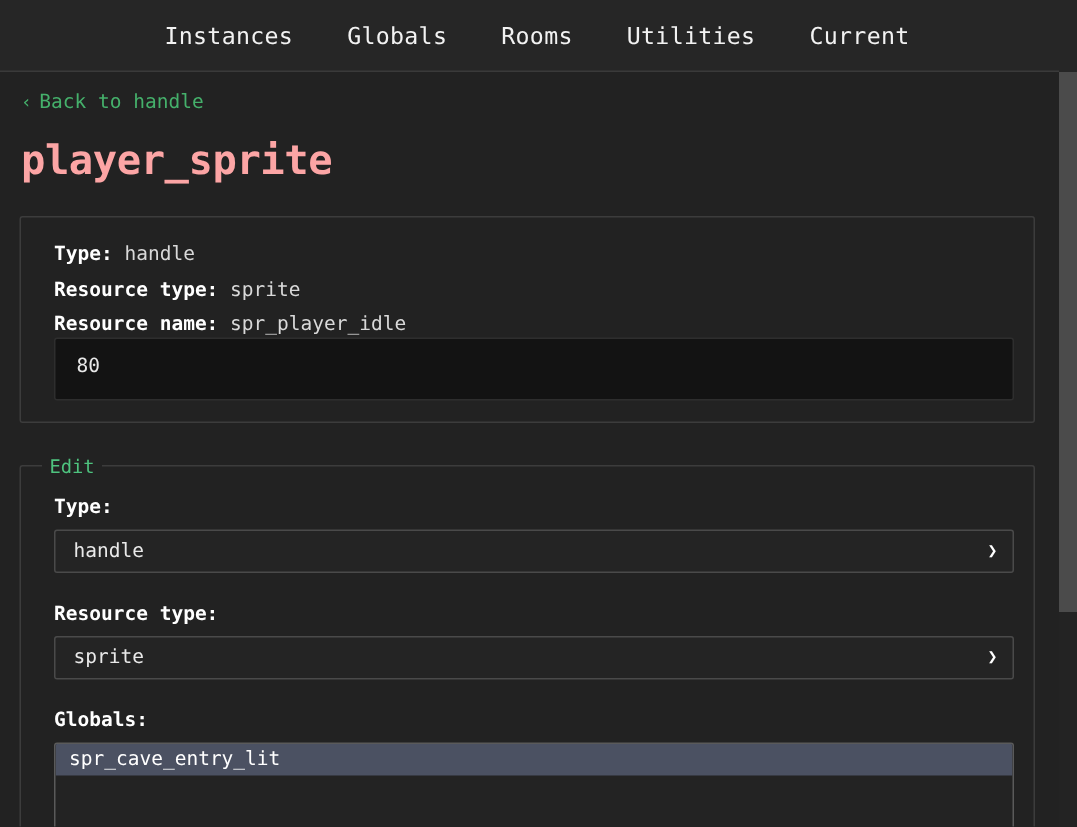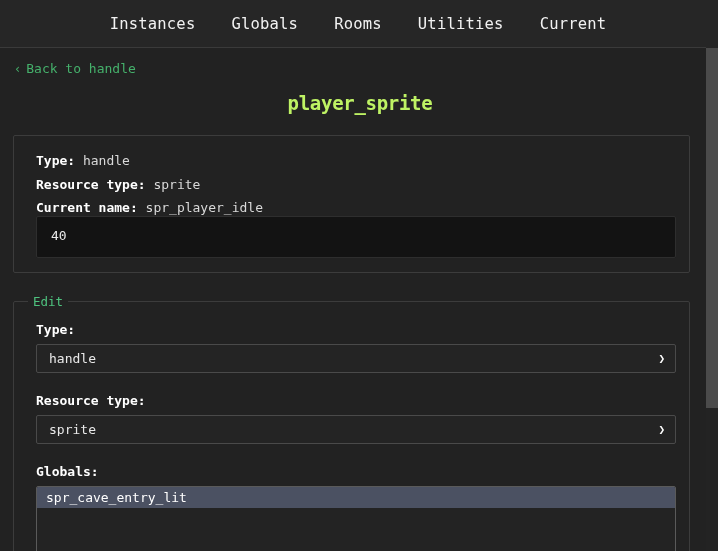--- a/index.html
+++ b/index.html
@@ -56,25 +56,24 @@
     cursor: pointer;
     display: inline-flex;
     align-items: baseline;
     gap: 5px;
   }
   .chev-left { font-size: 12px; line-height: 1; }
 
   
   .page-title {
     margin: 16px 0 0 14px;
-    font-size: 19px;
+    font-size: 27px;
     font-weight: bold;
-    color: #bef264;
+    color: #fca5a5;
     letter-spacing: -0.3px;
-    text-align: center;
   }
 
   
   fieldset.card {
     margin: 21px 16px 0 13px;
     border: 1px solid #3c3c3c;
     border-radius: 2px;
     padding: 9px 12px 14px 11px;
     min-width: 0;
   }
@@ -227,25 +226,25 @@
 
     <div class="kv">
       <span class="k">Type:</span>
       <span class="v">handle</span>
     </div>
     <div class="kv">
       <span class="k">Resource type:</span>
       <span class="v">sprite</span>
     </div>
     <div class="kv">
-      <span class="k">Current name:</span>
+      <span class="k">Resource name:</span>
       <span class="v">spr_player_idle</span>
     </div>
 
-    <div class="value-box">40</div>
+    <div class="value-box">80</div>
   </fieldset>
 
   <fieldset class="card">
     <legend>Edit</legend>
 
     <div class="field-label">Type:</div>
     <div class="select-wrap">
       <select class="styled" id="type-select"><option value="handle">handle</option><option value="real">real</option><option value="string">string</option><option value="bool">bool</option><option value="array">array</option><option value="struct">struct</option></select>
       <span class="chev-down">❯</span>
     </div>

